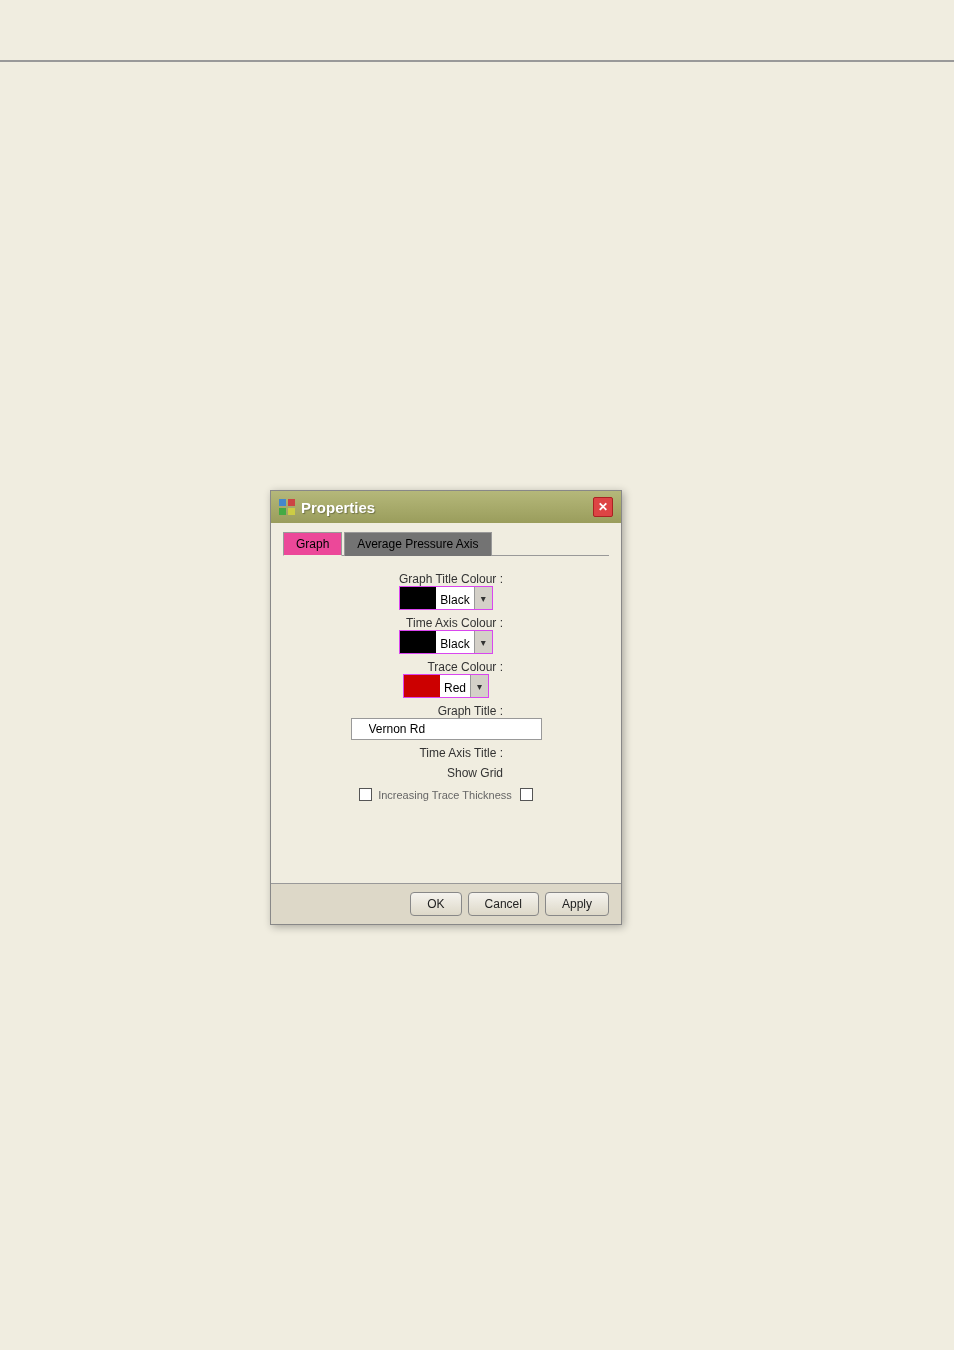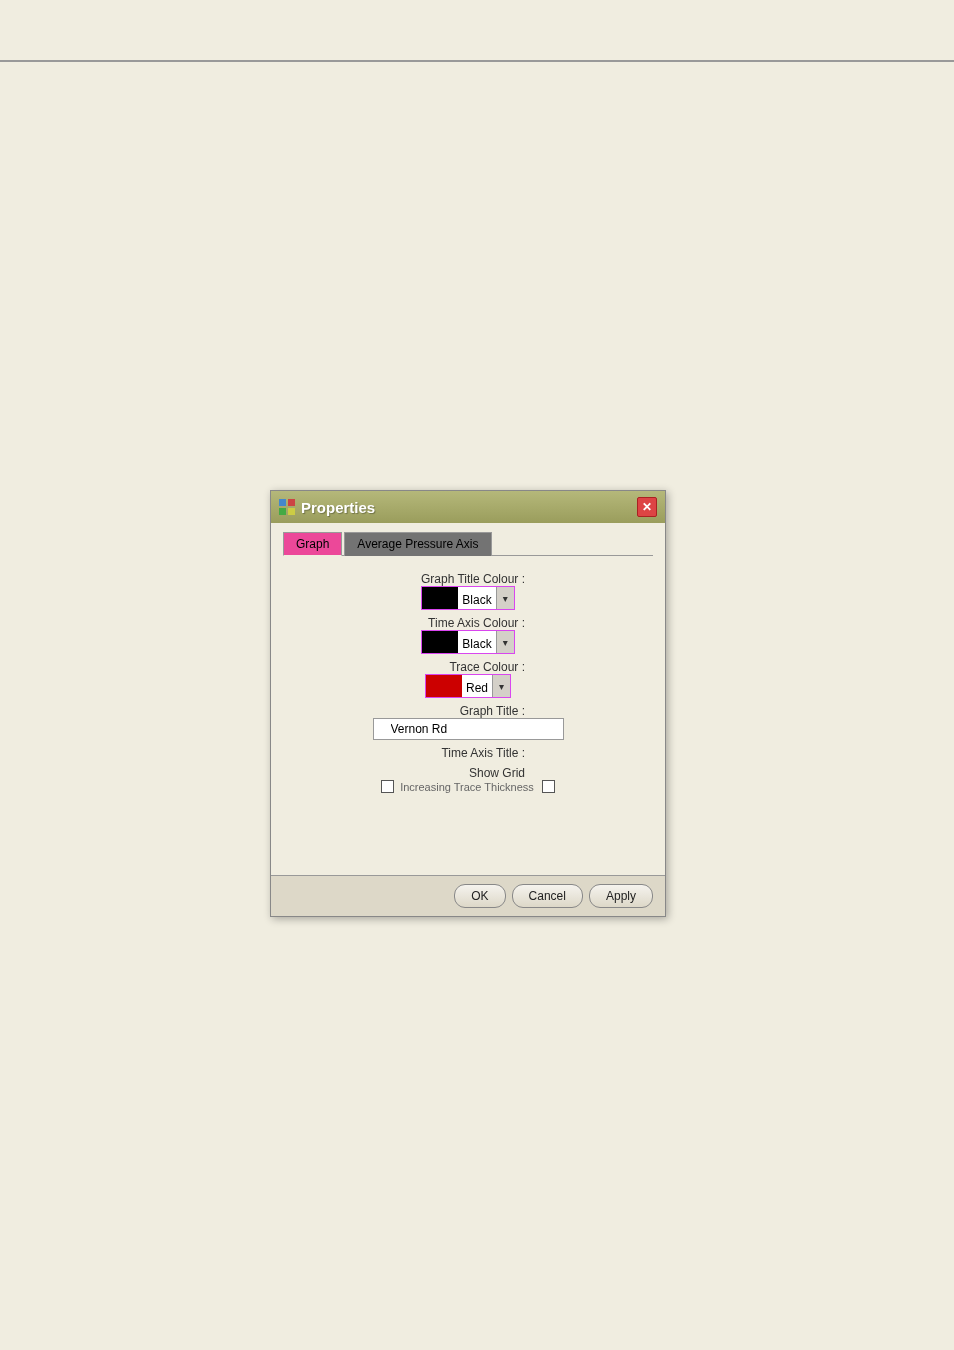--- a/index.html
+++ b/index.html
@@ -20,21 +20,21 @@
       left: 0;
       right: 0;
       height: 2px;
       background: #999;
     }
 
     .dialog-container {
       position: absolute;
       top: 490px;
       left: 270px;
-      width: 396px;
+      width: 352px;
       background: #f0ede0;
       border: 1px solid #888;
       box-shadow: 2px 2px 8px rgba(0,0,0,0.3);
     }
 
     .dialog-titlebar {
       background: linear-gradient(to bottom, #b5b87a, #9a9d5c);
       padding: 6px 8px;
       display: flex;
       align-items: center;
@@ -185,20 +185,21 @@
 
     .show-grid-row .form-label {
       
     }
 
     .grid-controls {
       display: flex;
       align-items: center;
       gap: 6px;
       flex: 1;
+      margin-top: 8px;
     }
 
     .checkbox {
       width: 13px;
       height: 13px;
       border: 1px solid #555;
       background: white;
       display: flex;
       align-items: center;
       justify-content: center;
@@ -232,21 +233,21 @@
       padding: 8px 12px;
       display: flex;
       justify-content: flex-end;
       gap: 6px;
     }
 
     .footer-btn {
       padding: 4px 16px;
       background: linear-gradient(to bottom, #f5f3ee, #ddd8c8);
       border: 1px solid #888;
-      border-radius: 11px;
+      border-radius: 4px;
       cursor: pointer;
       font-size: 12px;
       color: #222;
       min-width: 50px;
       text-align: center;
     }
   </style>
 </head>
 <body>
 

